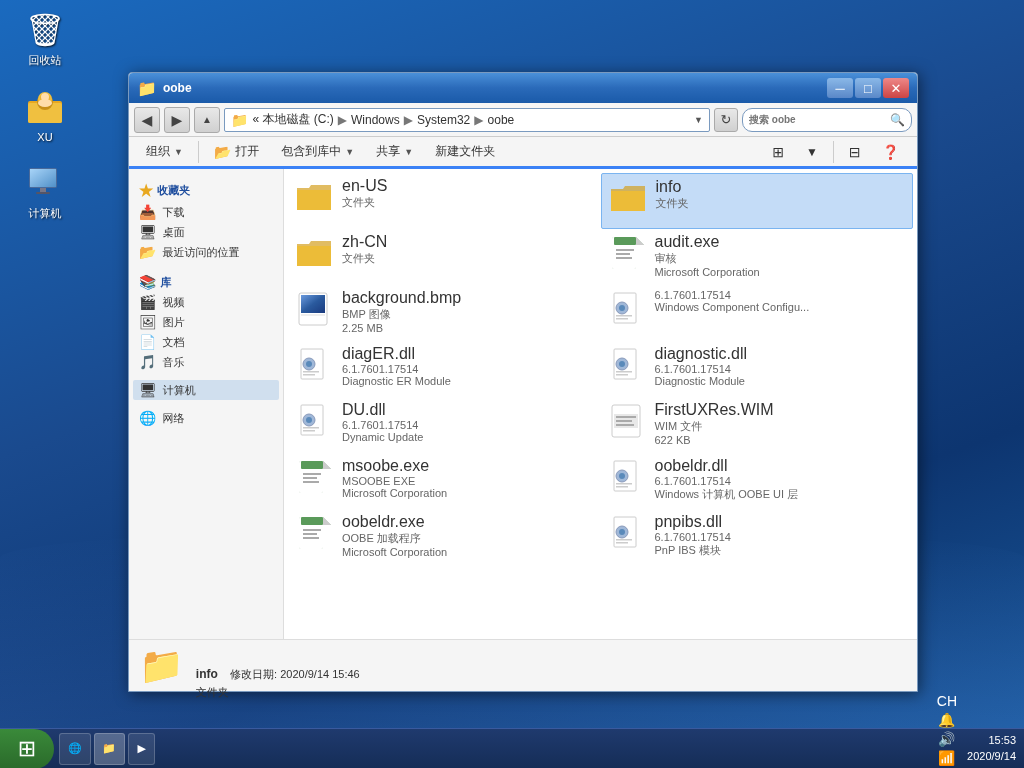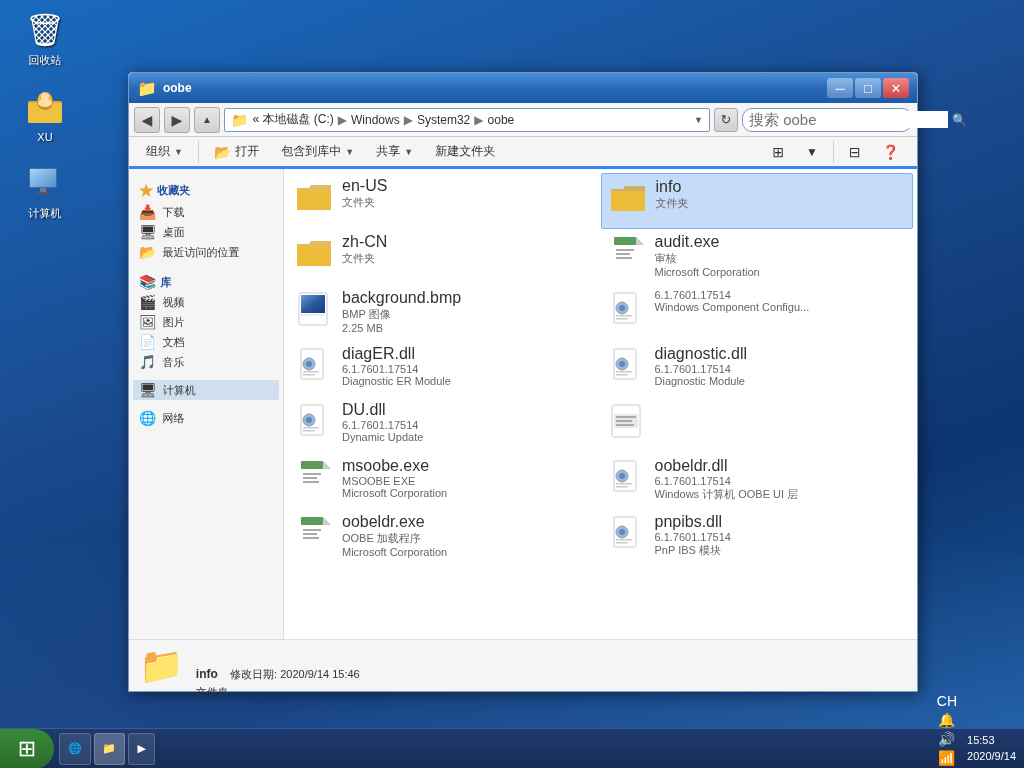--- a/index.html
+++ b/index.html
@@ -100,21 +100,21 @@
     }
     .taskbar-tray {
       display: flex;
       align-items: center;
       gap: 5px;
       padding-right: 8px;
       color: white;
       font-size: 11px;
     }
     .taskbar-clock {
-      text-align: left;
+      text-align: right;
       line-height: 1.4;
       font-size: 11px;
       color: white;
     }
     .tray-icons {
       display: flex;
       gap: 3px;
       align-items: center;
       padding: 0 5px;
       font-size: 14px;
@@ -235,23 +235,24 @@
       border-radius: 10px;
       display: flex;
       align-items: center;
       background: white;
       padding: 0 6px;
       gap: 4px;
     }
     .search-input {
       border: none;
       outline: none;
-      font-size: 15px;
+      font-size: 10px;
       flex: 1;
       color: #999;
+      font-weight: bold;
     }
     .search-icon { color: #777; font-size: 12px; }
 
     
     .toolbar {
       height: 32px;
       background: #f5f5f5;
       display: flex;
       align-items: center;
       padding: 0 8px;
@@ -702,20 +703,25 @@
           <div class="file-item">
             <div class="file-icon-wrap">
               <svg width="38" height="38" viewBox="0 0 38 38">
     <rect x="4" y="3" width="28" height="32" rx="2" fill="white" stroke="#ccc"></rect>
     <rect x="6" y="12" width="24" height="14" fill="#e8e8e8"></rect>
     <rect x="8" y="14" width="20" height="2" fill="#aaa"></rect>
     <rect x="8" y="18" width="16" height="2" fill="#aaa"></rect>
     <rect x="8" y="22" width="18" height="2" fill="#aaa"></rect>
   </svg>
             </div>
+            <div class="file-info">
+              <div class="file-name">FirstUXRes.WIM</div>
+              <div class="file-type">WIM 文件</div>
+              <div class="file-desc">622 KB</div>
+            </div>
           </div>
           <div class="file-item">
             <div class="file-icon-wrap">
               <svg width="38" height="38" viewBox="0 0 38 38">
     <rect x="4" y="3" width="24" height="32" rx="2" fill="#c8d8c8"></rect>
     <rect x="4" y="3" width="24" height="32" rx="2" fill="white"></rect>
     <polygon points="28,3 36,11 28,11" fill="#a0b8a0"></polygon>
     <polygon points="28,3 36,11 28,11" fill="#ccc"></polygon>
     <rect x="6" y="3" width="22" height="8" fill="#5a9a5a" rx="1"></rect>
     <rect x="8" y="15" width="18" height="2" fill="#aaa"></rect>

